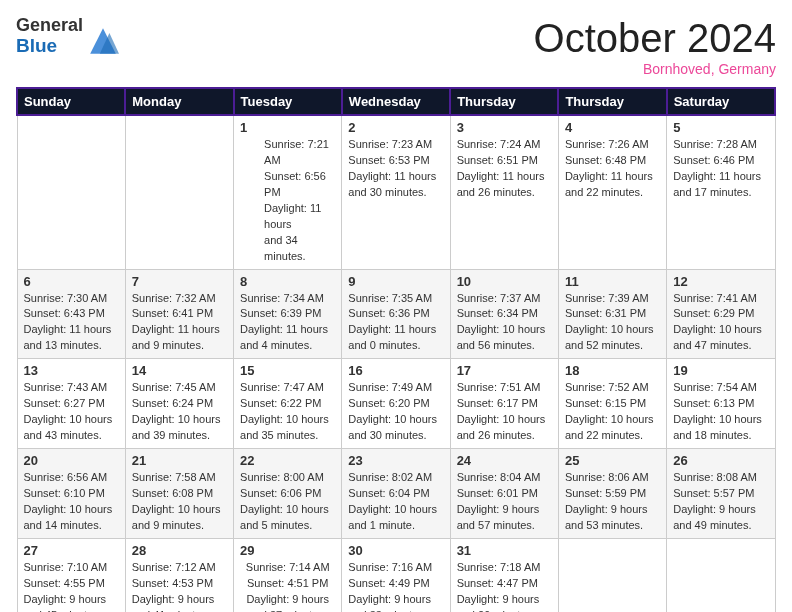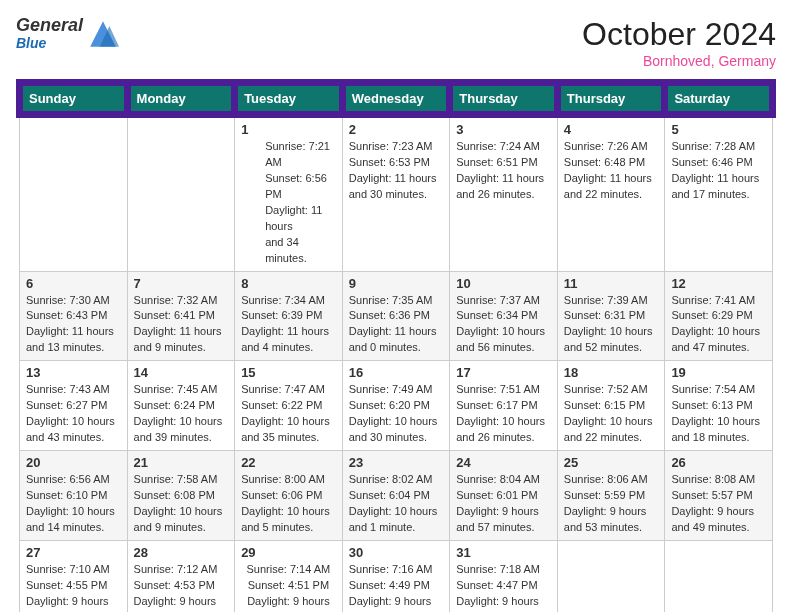--- a/index.html
+++ b/index.html
@@ -11,68 +11,67 @@
       padding: 16px;
     }
     .header {
       display: flex;
       justify-content: space-between;
       align-items: flex-start;
       margin-bottom: 10px;
     }
     .logo {
       display: flex;
-      align-items: center;
-      font-style: italic;
+      align-items: flex-end;
     }
     .logo-text {
       display: flex;
       flex-direction: column;
       line-height: 1.1;
     }
     .logo-general {
       font-size: 18px;
       font-weight: bold;
       color: #333;
     }
     .logo-blue {
-      font-size: 14px;
+      font-size: 19px;
       font-weight: bold;
       color: #1a6bb5;
     }
     .logo-icon {
       width: 32px;
       height: 32px;
       margin-left: 4px;
     }
     .title-block {
       text-align: right;
     }
     .month-title {
-      font-size: 32px;
+      font-size: 40px;
       font-weight: normal;
       color: #222;
     }
     .location {
       font-size: 14px;
       color: #ec4899;
     }
     table {
       width: 100%;
       border-collapse: collapse;
       table-layout: fixed;
     }
     thead th {
-      background-color: #0f766e;
+      background-color: #0f172a;
       color: #fff;
       font-size: 13px;
       font-weight: bold;
       padding: 5px 6px;
       text-align: left;
-      border: 7px solid #4c1d95;
+      border: 2px solid #4c1d95;
     }
     tbody td {
       border: 1px solid #ccc;
       vertical-align: top;
       padding: 4px 6px;
       font-size: 11px;
       color: #333;
       height: 88px;
       background: #fff;
     }

